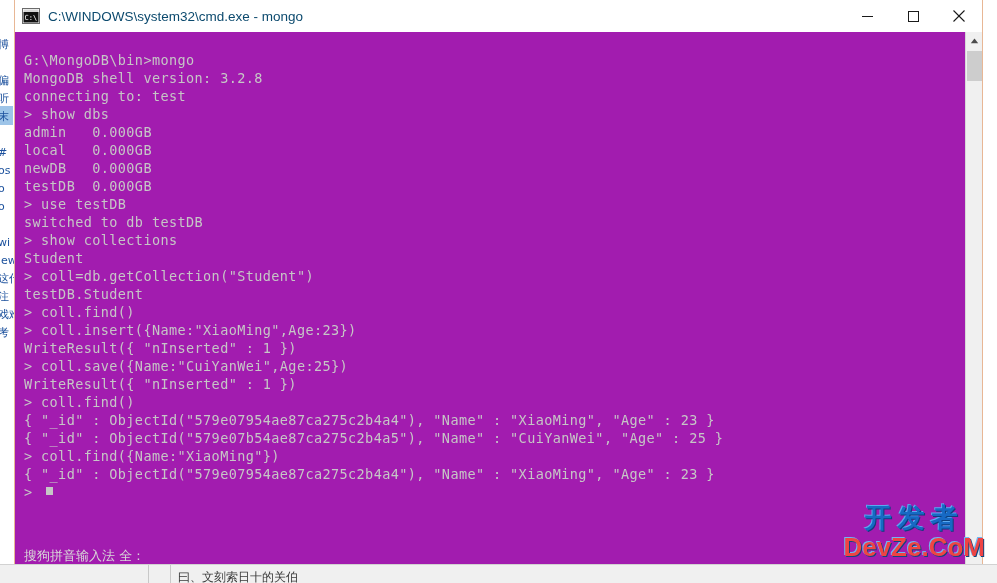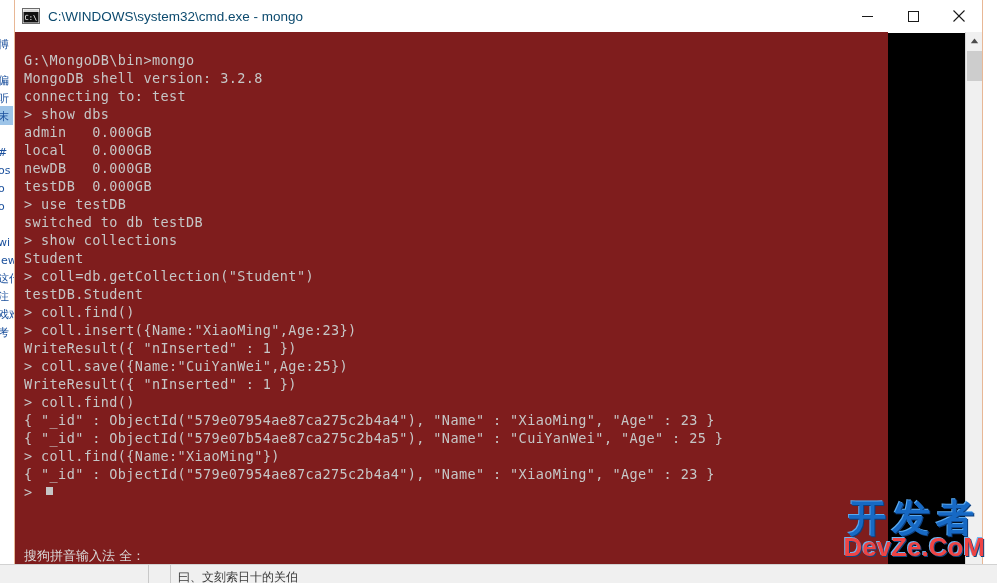--- a/index.html
+++ b/index.html
@@ -147,23 +147,23 @@
     justify-content: center;
     background: #ffffff;
   }
   .win-btn svg { display: block; }
 
   
   #terminal {
     position: absolute;
     left: 0;
     top: 32px;
-    width: 873px;
+    width: 967px;
     height: 549px;
-    background: #7f1d1d;
+    background: #a21caf;
     overflow: hidden;
   }
   #console-text {
     position: absolute;
     left: 9px;
     top: 19px;
     font-family: "DejaVu Sans Mono", "Liberation Mono", monospace;
     font-size: 13.5px;
     line-height: 18px;
     color: #c6c6c6;
@@ -219,21 +219,21 @@
   #watermark {
     position: absolute;
     right: 12px;
     bottom: 22px;
     text-align: center;
     pointer-events: none;
     user-select: none;
   }
   #wm-cn {
     font-family: "DejaVu Sans", sans-serif;
-    font-size: 38px;
+    font-size: 27px;
     font-weight: bold;
     letter-spacing: 6px;
     color: #1769c4;
     text-shadow: 1px 1px 0 #0d3f7d, -1px -1px 0 #5aa9ef;
     line-height: 34px;
   }
   #wm-en {
     font-family: "Liberation Sans", sans-serif;
     font-size: 26px;
     font-weight: bold;

